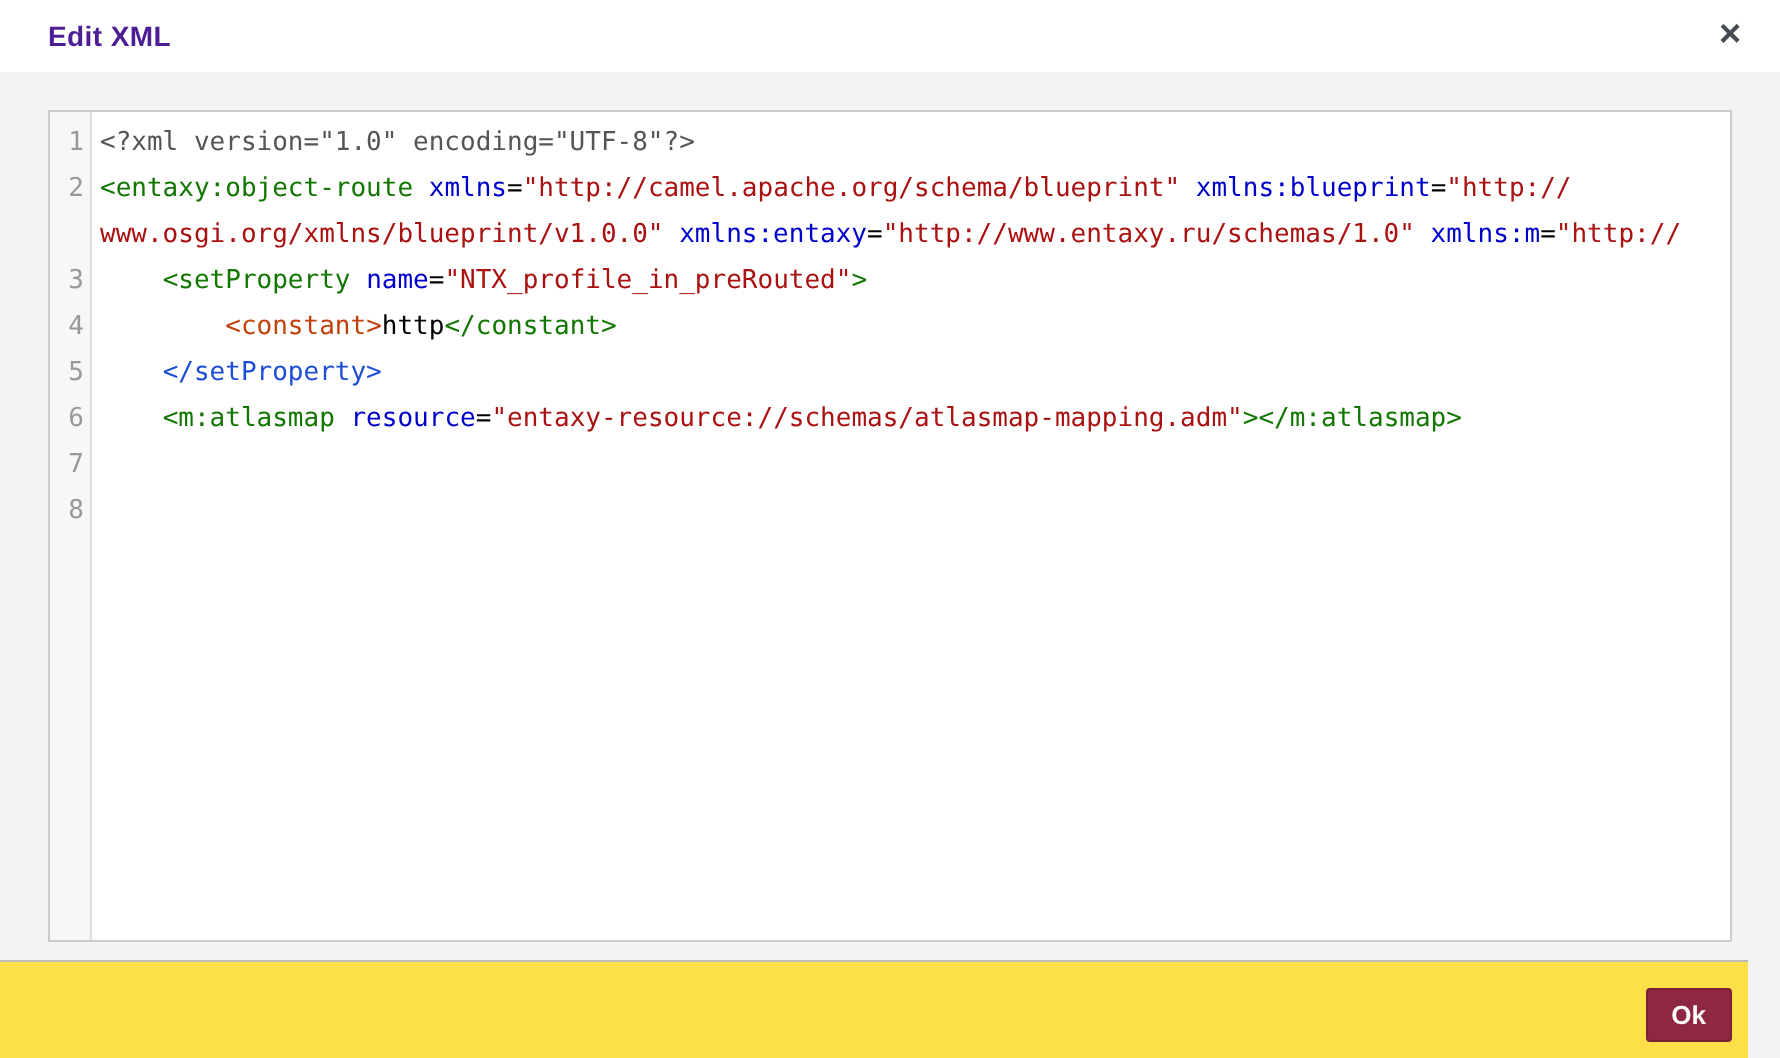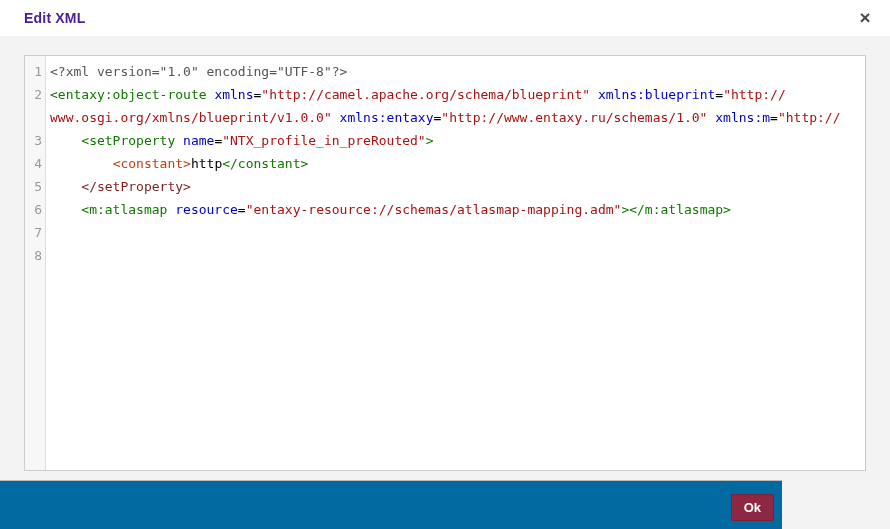--- a/index.html
+++ b/index.html
@@ -39,22 +39,22 @@
     background: #f7f7f7; border-right: 1px solid #dddddd;
   }
   .rows { position: relative; padding-top: 4px; }
   .crow { display: flex; white-space: pre; }
   .ln {
     flex: none; width: 21px; padding-right: 4px;
     text-align: right; color: #999999;
   }
   .code { padding-left: 4px; white-space: pre; }
   .dialog-footer {
-    position: absolute; left: 0; top: 480px; width: 782px; height: 49px;
-    background: #0369a1; border-top: 1px solid #bbbbbb;
+    position: absolute; left: 0; top: 480px; width: 874px; height: 49px;
+    background: #fde047; border-top: 1px solid #bbbbbb;
   }
   .ok-btn {
     position: absolute; right: 8px; top: 13px;
     min-width: 41px; height: 27px; padding: 0 12px;
     border: 1px solid #7c2038; border-radius: 2px;
     color: #ffffff; font-size: 13px; font-weight: bold;
     font-family: "Liberation Sans", sans-serif;
     cursor: pointer;
   }
 </style>
@@ -68,21 +68,21 @@
 
 <div class="editor">
   <div class="gutter-bg"></div>
   <div class="rows" id="editor-rows">
       <div class="crow"><span class="ln" style="color: rgb(153, 153, 153);">1</span><span class="code"><span style="color: rgb(85, 85, 85);">&lt;?xml version="1.0" encoding="UTF-8"?&gt;</span></span></div>
       <div class="crow"><span class="ln" style="color: rgb(153, 153, 153);">2</span><span class="code"><span style="color: rgb(17, 119, 0);">&lt;entaxy:object-route</span><span style="color: rgb(0, 0, 0);"> </span><span style="color: rgb(0, 0, 204);">xmlns</span><span style="color: rgb(0, 0, 0);">=</span><span style="color: rgb(170, 17, 17);">"http://camel.apache.org/schema/blueprint"</span><span style="color: rgb(0, 0, 0);"> </span><span style="color: rgb(0, 0, 204);">xmlns:blueprint</span><span style="color: rgb(0, 0, 0);">=</span><span style="color: rgb(170, 17, 17);">"http://</span></span></div>
       <div class="crow"><span class="ln" style="color: rgb(153, 153, 153);"></span><span class="code"><span style="color: rgb(170, 17, 17);">www.osgi.org/xmlns/blueprint/v1.0.0"</span><span style="color: rgb(0, 0, 0);"> </span><span style="color: rgb(0, 0, 204);">xmlns:entaxy</span><span style="color: rgb(0, 0, 0);">=</span><span style="color: rgb(170, 17, 17);">"http://www.entaxy.ru/schemas/1.0"</span><span style="color: rgb(0, 0, 0);"> </span><span style="color: rgb(0, 0, 204);">xmlns:m</span><span style="color: rgb(0, 0, 0);">=</span><span style="color: rgb(170, 17, 17);">"http://</span></span></div>
       <div class="crow"><span class="ln" style="color: rgb(153, 153, 153);"></span></div>
       <div class="crow"><span class="ln" style="color: rgb(153, 153, 153);">3</span><span class="code"><span style="color: rgb(0, 0, 0);">    </span><span style="color: rgb(17, 119, 0);">&lt;setProperty</span><span style="color: rgb(0, 0, 0);"> </span><span style="color: rgb(0, 0, 204);">name</span><span style="color: rgb(0, 0, 0);">=</span><span style="color: rgb(170, 17, 17);">"NTX_profile_in_preRouted"</span><span style="color: rgb(17, 119, 0);">&gt;</span></span></div>
       <div class="crow"><span class="ln" style="color: rgb(153, 153, 153);">4</span><span class="code"><span style="color: rgb(0, 0, 0);">        </span><span style="color: #c2410c;">&lt;constant&gt;</span><span style="color: rgb(0, 0, 0);">http</span><span style="color: rgb(17, 119, 0);">&lt;/constant&gt;</span></span></div>
-      <div class="crow"><span class="ln" style="color: rgb(153, 153, 153);">5</span><span class="code"><span style="color: rgb(0, 0, 0);">    </span><span style="color: #7f1d1d;">&lt;/setProperty&gt;</span></span></div>
+      <div class="crow"><span class="ln" style="color: rgb(153, 153, 153);">5</span><span class="code"><span style="color: rgb(0, 0, 0);">    </span><span style="color: #1d4ed8;">&lt;/setProperty&gt;</span></span></div>
       <div class="crow"><span class="ln" style="color: rgb(153, 153, 153);">6</span><span class="code"><span style="color: rgb(0, 0, 0);">    </span><span style="color: rgb(17, 119, 0);">&lt;m:atlasmap</span><span style="color: rgb(0, 0, 0);"> </span><span style="color: rgb(0, 0, 204);">resource</span><span style="color: rgb(0, 0, 0);">=</span><span style="color: rgb(170, 17, 17);">"entaxy-resource://schemas/atlasmap-mapping.adm"</span><span style="color: rgb(17, 119, 0);">&gt;&lt;/m:atlasmap&gt;</span></span></div>
       <div class="crow"><span class="ln" style="color: rgb(153, 153, 153);">7</span></div>
       <div class="crow"><span class="ln" style="color: rgb(153, 153, 153);">8</span><span class="code">&nbsp;</span></div>
     </div>
 </div>
 
 <div class="dialog-footer">
   <button class="ok-btn" style="background: rgb(142, 39, 66);">Ok</button>
 </div>
 

